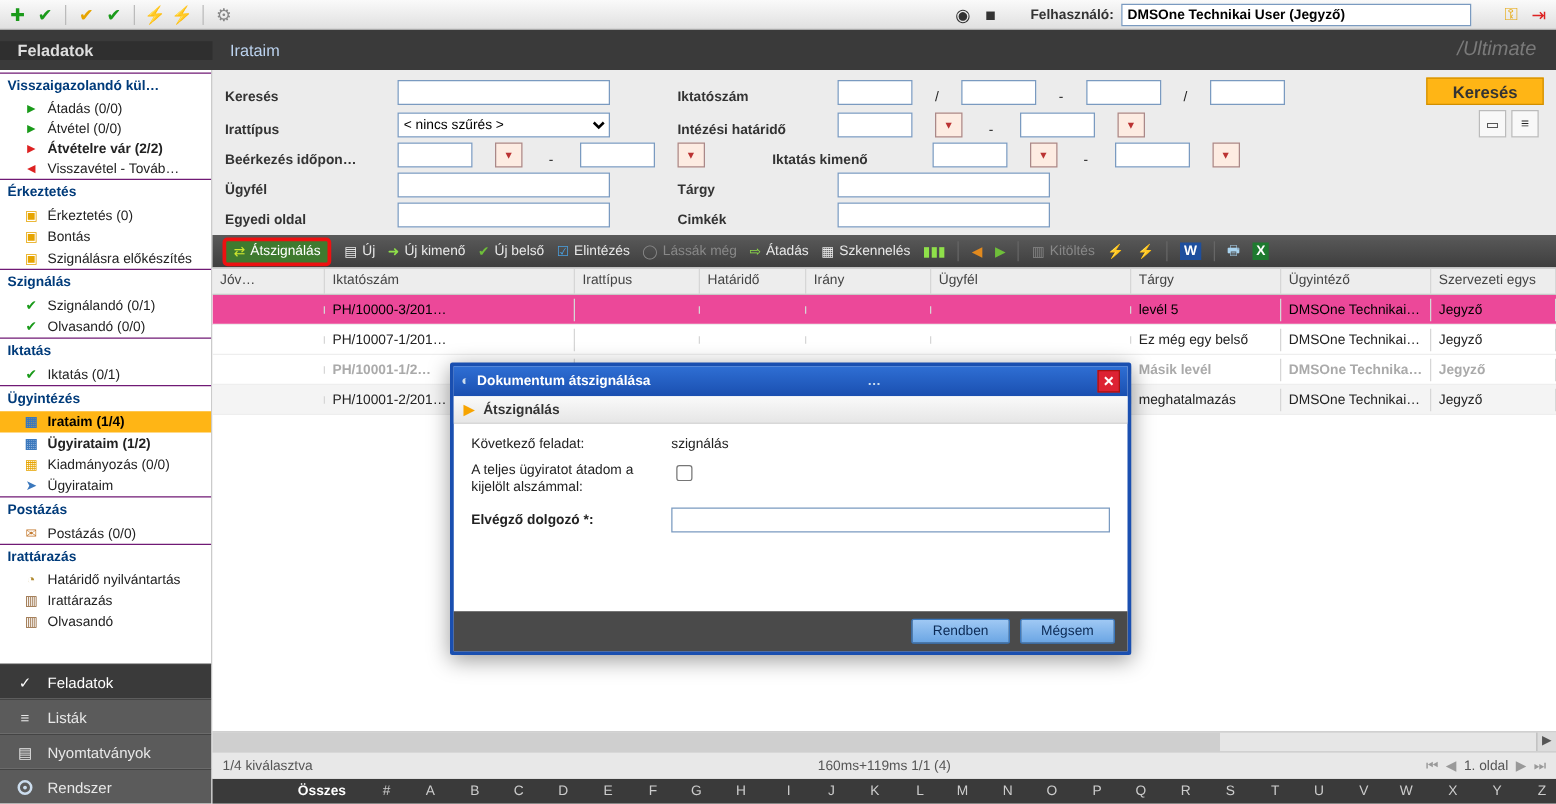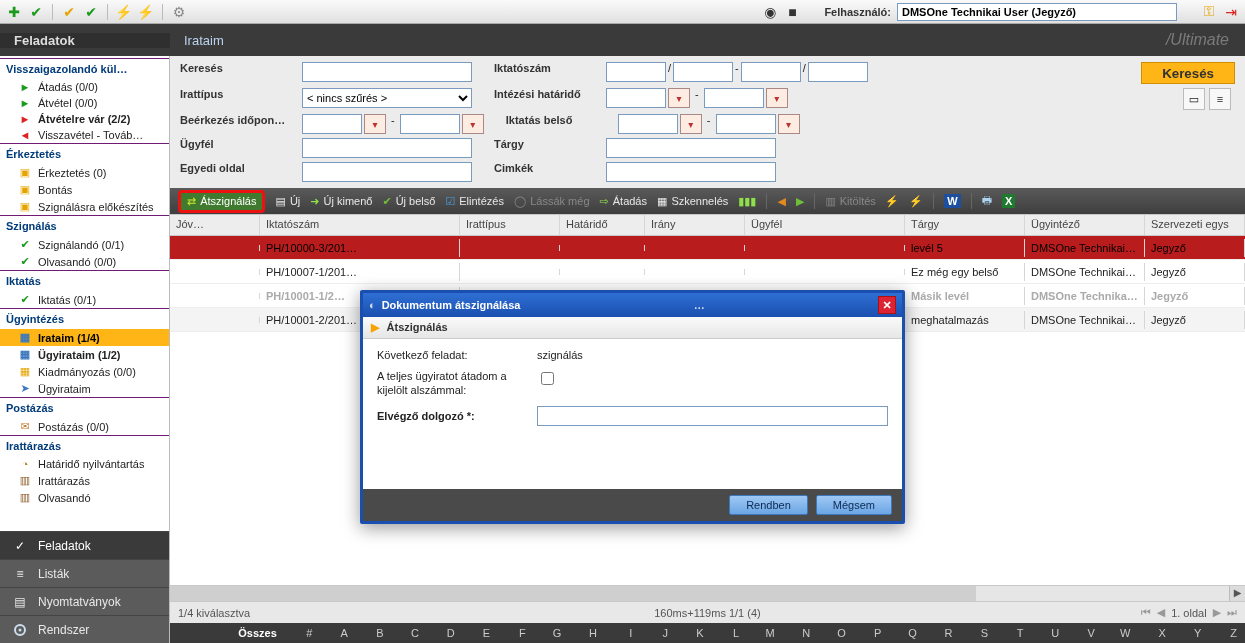--- a/index.html
+++ b/index.html
@@ -24,21 +24,21 @@
   .item{display:flex;align-items:center;gap:6px;padding:2px 6px 2px 18px;cursor:pointer;white-space:nowrap;overflow:hidden;text-overflow:ellipsis}
   .item .glyph{width:14px;text-align:center}
   .item.active{background:#ffb515;color:#000;font-weight:bold}
   .item.bold{font-weight:bold}
   .navbtn{display:flex;align-items:center;gap:10px;height:28px;padding:0 12px;background:#5b5b5b;color:#e8e8e8;border-top:1px solid #444;font-size:12px;cursor:pointer}
   .navbtn.active{background:#3a3a3a;color:#fff}
   .navbtn .nicon{width:16px;height:16px;display:inline-flex;align-items:center;justify-content:center}
   
   .content{flex:1;display:flex;flex-direction:column;background:#ececec;min-width:0}
   .filters{padding:6px 10px 2px 10px}
-  .frow{display:flex;align-items:flex-start;gap:2px;margin-bottom:4px}
+  .frow{display:flex;align-items:flex-end;gap:18px;margin-bottom:4px}
   .frow .flabel{width:120px;font-weight:bold;color:#333}
   .frow input[type=text]{height:20px;border:1px solid #7a9ac0;background:#fff;padding:0 4px;font-family:inherit;font-size:11px}
   .frow select{height:20px;border:1px solid #7a9ac0;background:#fff;font-family:inherit;font-size:11px}
   .frow .w170{width:170px}
   .frow .w60{width:60px}
   .frow .dpick{width:22px;height:20px;border:1px solid #a88;background:#fdece2;display:inline-flex;align-items:center;justify-content:center;font-size:10px;color:#b33}
   .frow .flabel2{width:110px;font-weight:bold;color:#333}
   .searchbtn{margin-left:auto;height:22px;background:#ffb515;border:1px solid #d18f00;padding:0 20px;font-weight:bold;color:#333;cursor:pointer}
   .iconstack{margin-left:auto;display:flex;gap:4px;padding-right:4px}
   .iconstack .ib{width:22px;height:22px;border:1px solid #bbb;background:#f8f8f8;display:inline-flex;align-items:center;justify-content:center}
@@ -47,21 +47,21 @@
   .actionbar .abtn{display:flex;align-items:center;gap:4px;cursor:pointer}
   .actionbar .abtn.disabled{color:#888}
   .actionbar .asep{width:1px;height:16px;background:#666}
   .hl{border:3px solid #e11;border-radius:4px;padding:2px 6px;background:#3f7a2f;color:#fff}
   
   .gridhead{height:22px;background:#ededed;border-top:1px solid #c8c8c8;border-bottom:1px solid #c8c8c8;display:flex;font-weight:normal;color:#444}
   .gh,.gc{padding:3px 6px;border-right:1px solid #d6d6d6;overflow:hidden;white-space:nowrap;text-overflow:ellipsis}
   .c-jov{width:90px}.c-ikt{width:200px}.c-it{width:100px}.c-hat{width:85px}.c-ir{width:100px}.c-ugyf{width:160px}.c-targy{width:120px}.c-ugyi{width:120px}.c-szerv{flex:1}
   .gridbody{flex:1;overflow:auto;background:#fff;position:relative}
   .grow{display:flex;height:24px;align-items:center;border-bottom:1px solid #eee}
-  .grow.sel{background:#b91c1c;color:#000}
+  .grow.sel{background:#ec4899;color:#000}
   .grow.alt{background:#f4f4f4}
   .grow.dim{color:#aaa}
   
   .gridfoot{height:22px;background:#e8e8e8;border-top:1px solid #c8c8c8;display:flex;align-items:center;padding:0 8px;color:#555;gap:14px}
   .gridfoot .mid{position:absolute;left:50%;transform:translateX(-50%)}
   .gridfoot .pager{margin-left:auto;display:flex;align-items:center;gap:6px}
   .alphabar{height:20px;background:#3a3a3a;color:#ccc;display:flex;align-items:center;padding:0 8px;gap:0;font-size:11px}
   .alphabar .al{width:36px;text-align:right;cursor:pointer}
   .alphabar .al.first{width:100px;font-weight:bold;color:#fff}
   .hscroll{height:16px;background:#e6e6e6;border-top:1px solid #c8c8c8;position:relative}
@@ -249,21 +249,21 @@
           <span class="ib">▭</span>
           <span class="ib">≡</span>
         </div>
       </div>
       <div class="frow">
         <span class="flabel">Beérkezés időpon…</span>
         <input class="w60" type="text" style=""><span class="dpick">▾</span>
         &nbsp;-&nbsp;
         <input class="w60" type="text" style=""><span class="dpick">▾</span>
         <span style="width:18px"></span>
-        <span class="flabel2">Iktatás belső</span>
+        <span class="flabel2">Iktatás kimenő</span>
         <input class="w60" type="text" style=""><span class="dpick">▾</span>
         &nbsp;-&nbsp;
         <input class="w60" type="text" style=""><span class="dpick">▾</span>
       </div>
       <div class="frow">
         <span class="flabel">Ügyfél</span>
         <input class="w170" type="text" style="">
         <span style="width:18px"></span>
         <span class="flabel2">Tárgy</span>
         <input class="w170" type="text" style="">

